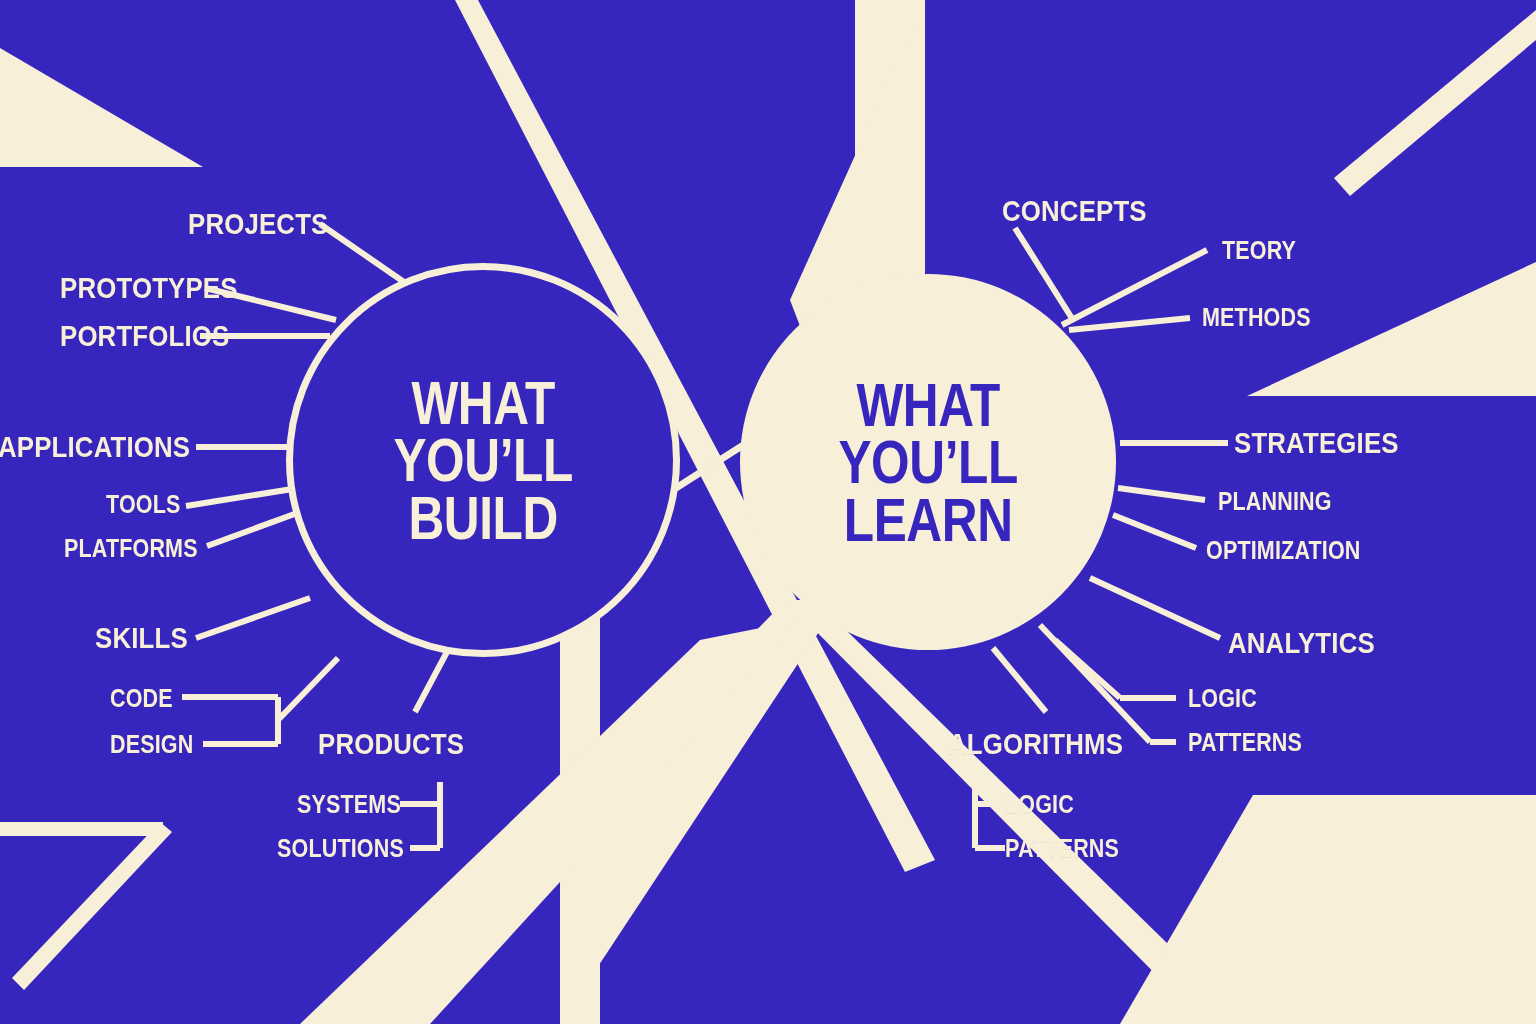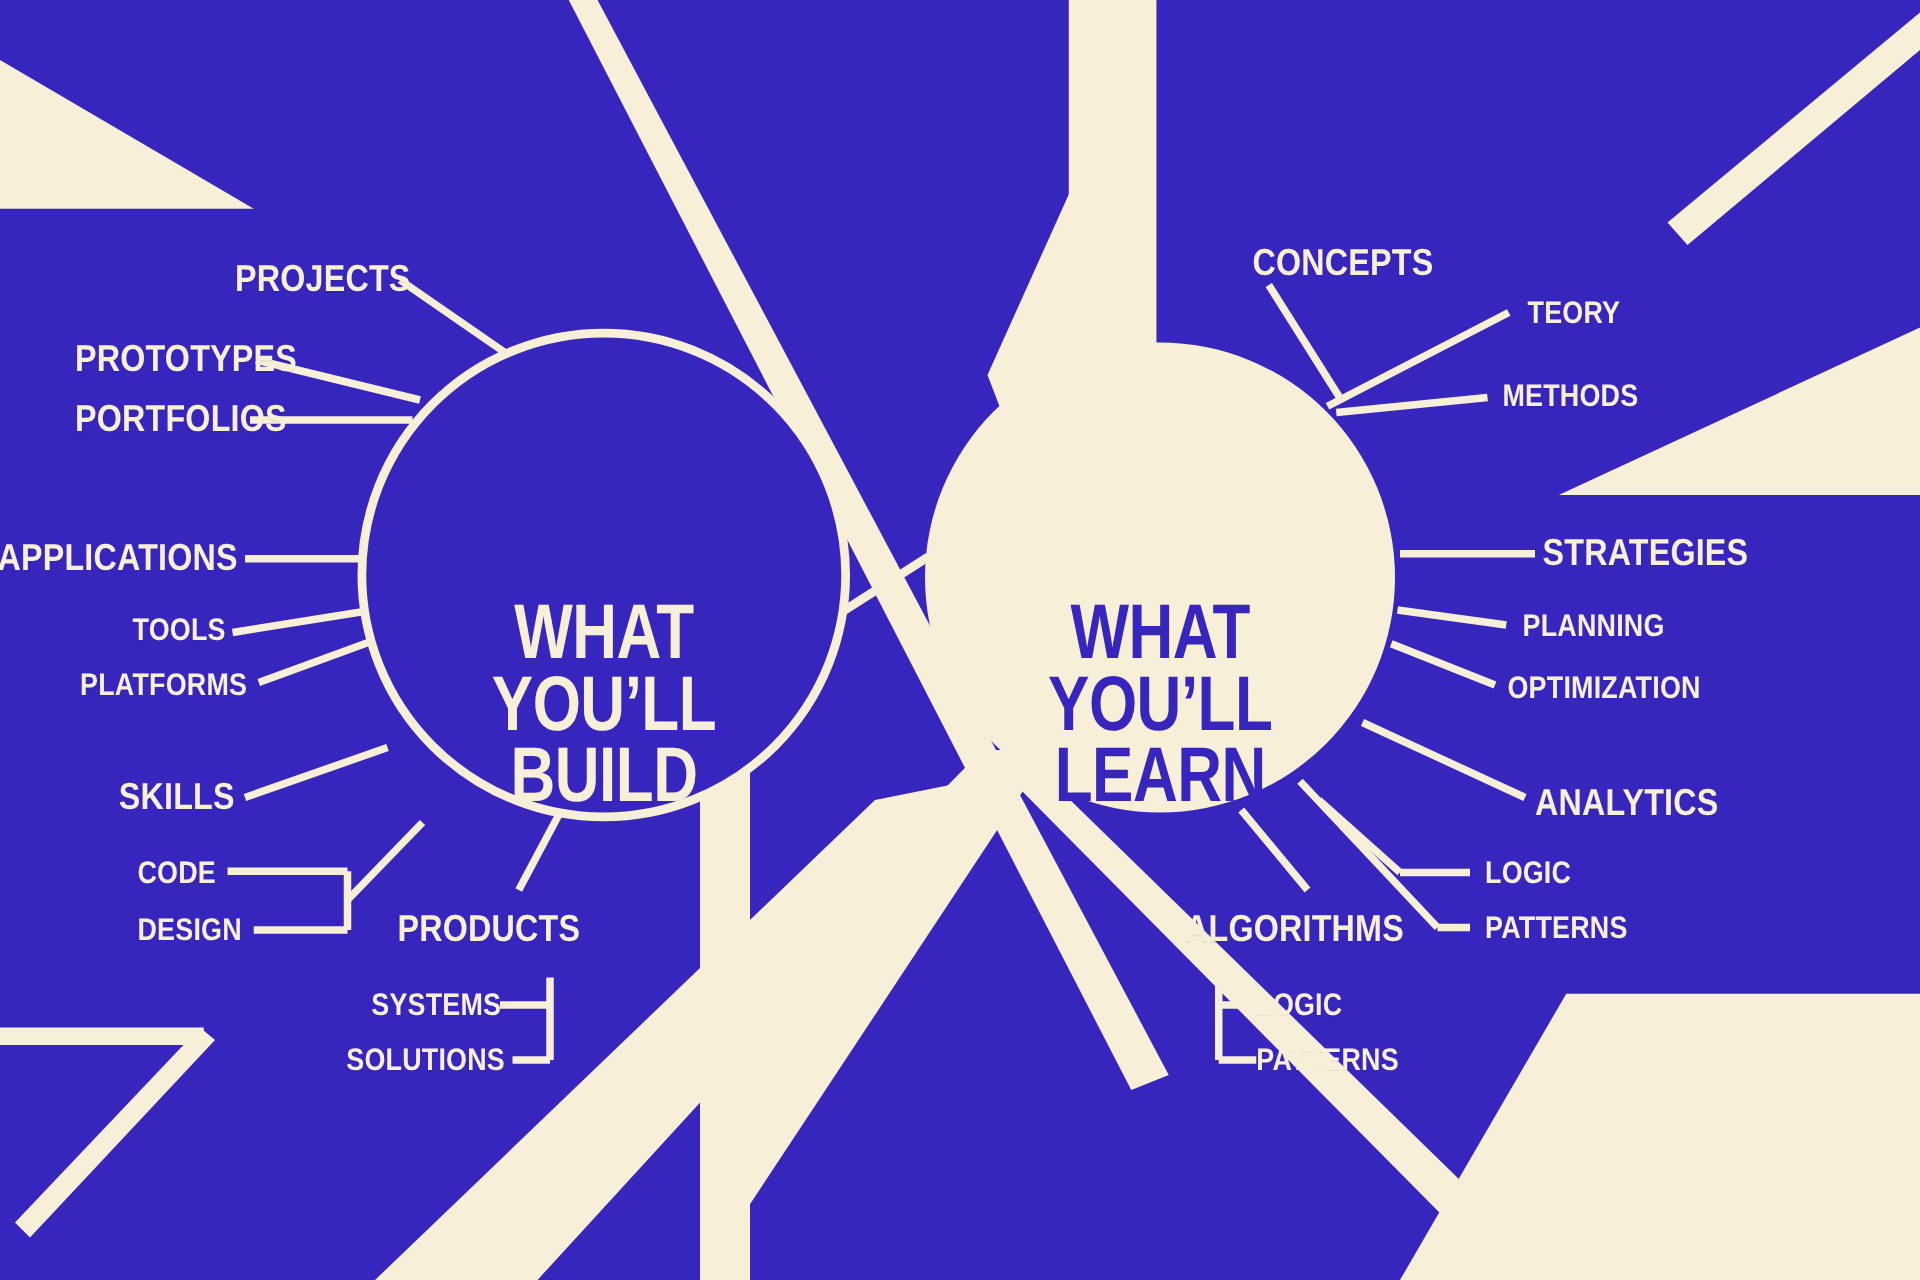--- a/index.html
+++ b/index.html
@@ -24,21 +24,21 @@
     transform-origin:left center;
     text-shadow:0 1px 0 rgba(0,0,0,0.06);
   }
   .lvl1{font-size:30px;transform:scaleX(0.86);}
   .lvl2{font-size:25px;transform:scaleX(0.86);}
 
   .hub{
     position:absolute;
     border-radius:50%;
     display:flex;
-    align-items:flex-end;
+    align-items:center;
     justify-content:center;
     text-align:center;
   }
   .hub-build{
     left:286px;top:263px;width:394px;height:394px;
     background:#3726be;
     border:7px solid #f8efd8;
     box-sizing:border-box;
     z-index:6;
   }

